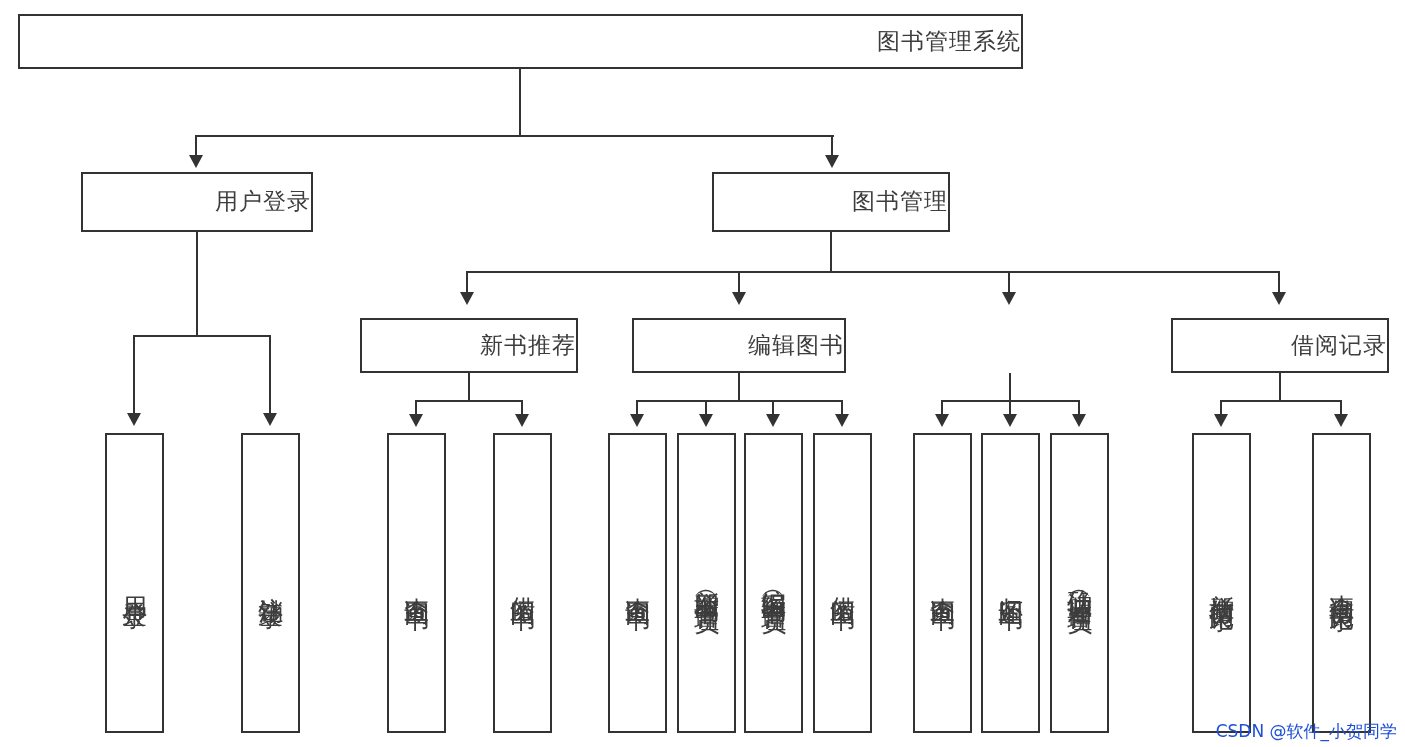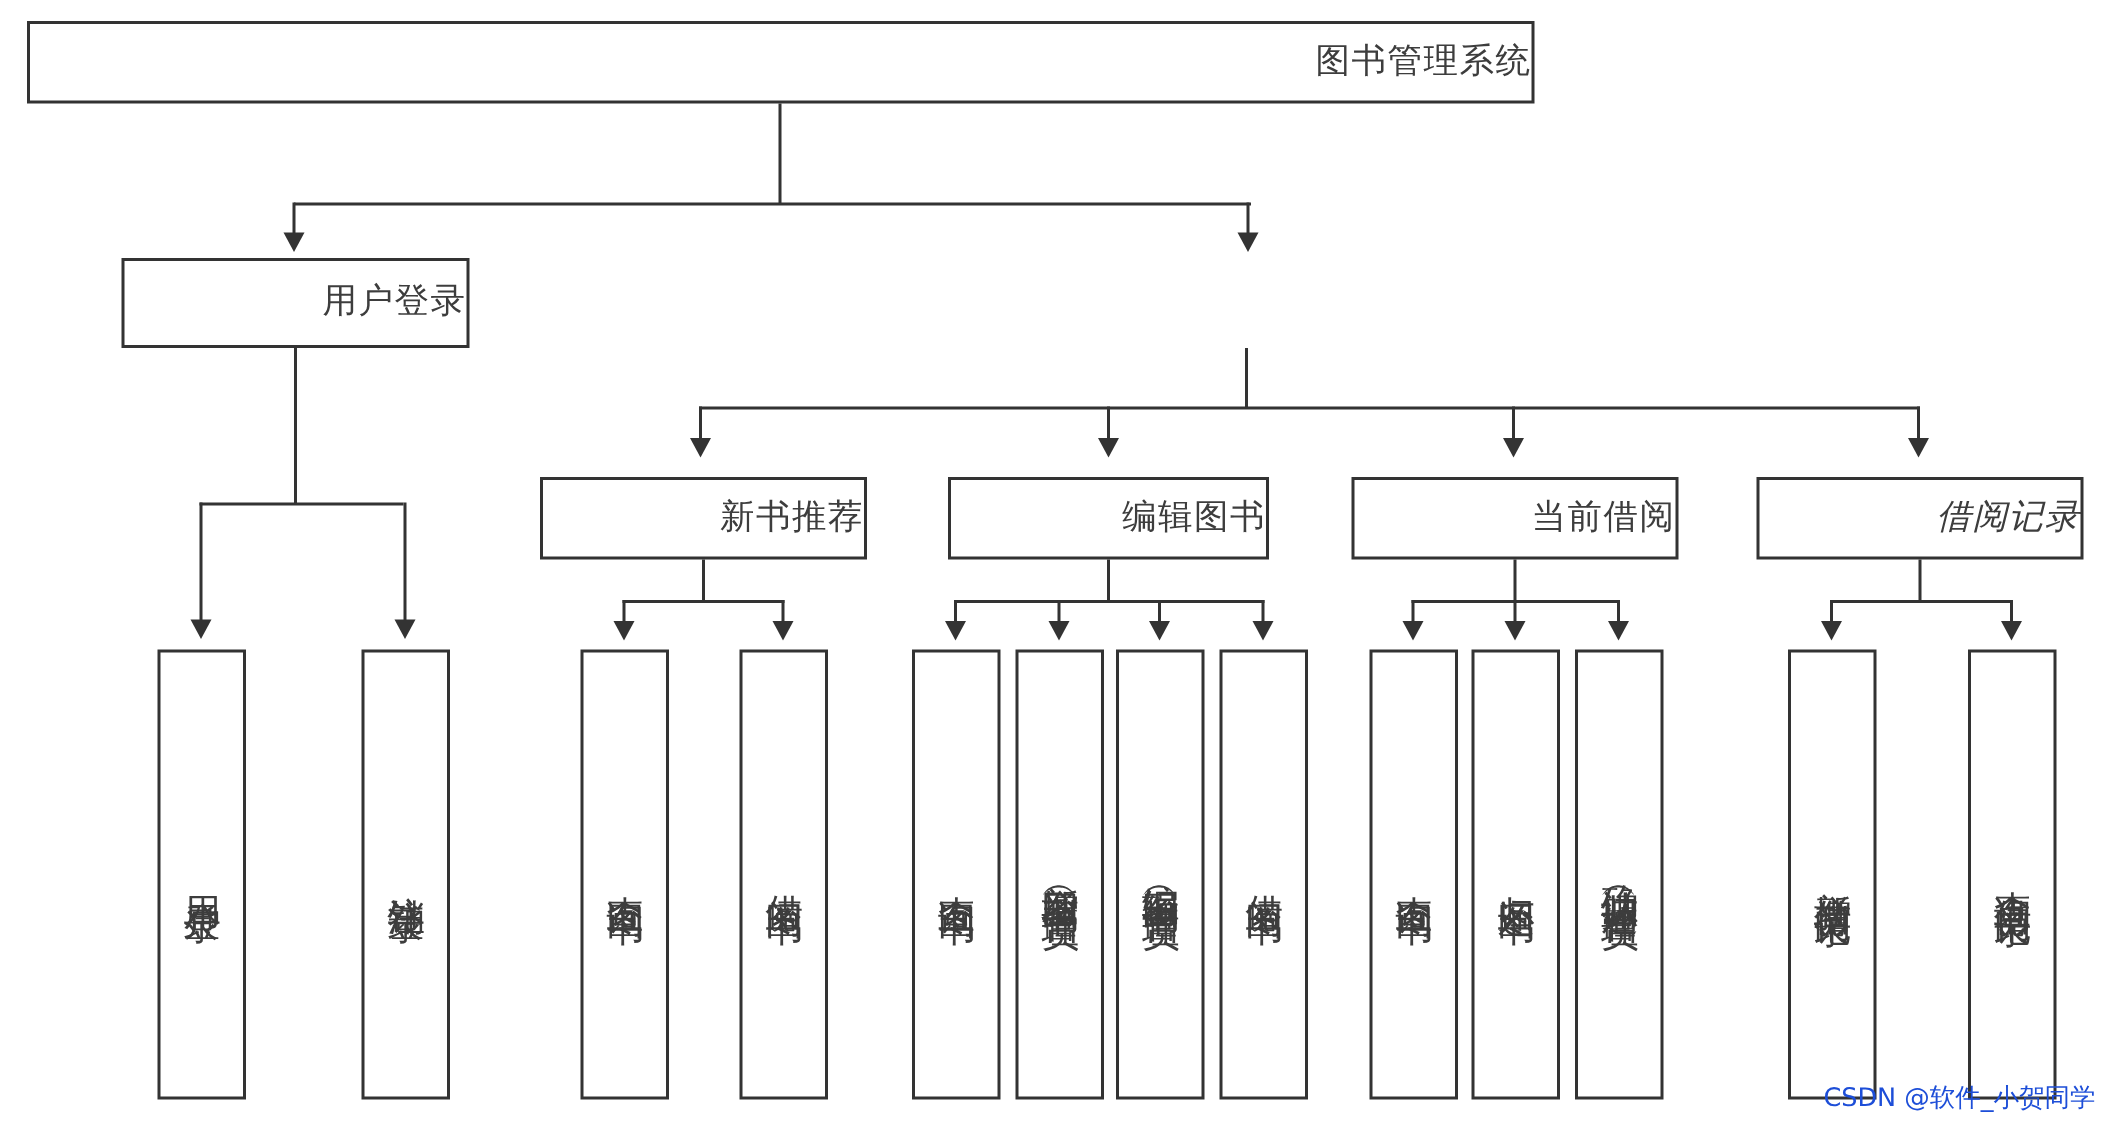--- a/index.html
+++ b/index.html
@@ -89,20 +89,23 @@
 
   <div class="conn vline" style="left:195px; top:135px; width:2px; height:22px;"></div>
   <div class="arrow" style="left:189px; top:155px;"></div>
   <div class="conn vline" style="left:831px; top:135px; width:2px; height:22px;"></div>
   <div class="arrow" style="left:825px; top:155px;"></div>
 
   <div class="node horiz" style="left:81px; top:172px; width:232px; height:60px;">
     <span>用户登录</span>
   </div>
 
+  <div class="node horiz" style="left:712px; top:172px; width:238px; height:60px;">
+    <span>图书管理</span>
+  </div>
 
   <div class="conn vline" style="left:196px; top:232px; width:2px; height:104px;"></div>
   <div class="conn hline" style="left:133px; top:335px; width:136px; height:2px;"></div>
   <div class="conn vline" style="left:133px; top:335px; width:2px; height:80px;"></div>
   <div class="arrow" style="left:127px; top:413px;"></div>
   <div class="conn vline" style="left:269px; top:335px; width:2px; height:80px;"></div>
   <div class="arrow" style="left:263px; top:413px;"></div>
 
   <div class="conn vline" style="left:830px; top:232px; width:2px; height:40px;"></div>
   <div class="conn hline" style="left:466px; top:271px; width:814px; height:2px;"></div>
@@ -114,24 +117,21 @@
   <div class="arrow" style="left:1002px; top:292px;"></div>
   <div class="conn vline" style="left:1278px; top:271px; width:2px; height:24px;"></div>
   <div class="arrow" style="left:1272px; top:292px;"></div>
 
   <div class="node horiz" style="left:360px; top:318px; width:218px; height:55px;">
     <span>新书推荐</span>
   </div>
   <div class="node horiz" style="left:632px; top:318px; width:214px; height:55px;">
     <span>编辑图书</span>
   </div>
-  <div class="node horiz" style="left:901px; top:318px; width:218px; height:55px;">
-    <span>当前借阅</span>
-  </div>
-  <div class="node horiz" style="left:1171px; top:318px; width:218px; height:55px;font-style:italic;">
+  <div class="node horiz" style="left:1171px; top:318px; width:218px; height:55px;">
     <span>借阅记录</span>
   </div>
 
   <div class="conn vline" style="left:468px; top:373px; width:2px; height:28px;"></div>
   <div class="conn hline" style="left:415px; top:400px; width:108px; height:2px;"></div>
   <div class="conn vline" style="left:415px; top:400px; width:2px; height:16px;"></div>
   <div class="arrow" style="left:409px; top:414px;"></div>
   <div class="conn vline" style="left:521px; top:400px; width:2px; height:16px;"></div>
   <div class="arrow" style="left:515px; top:414px;"></div>
 

